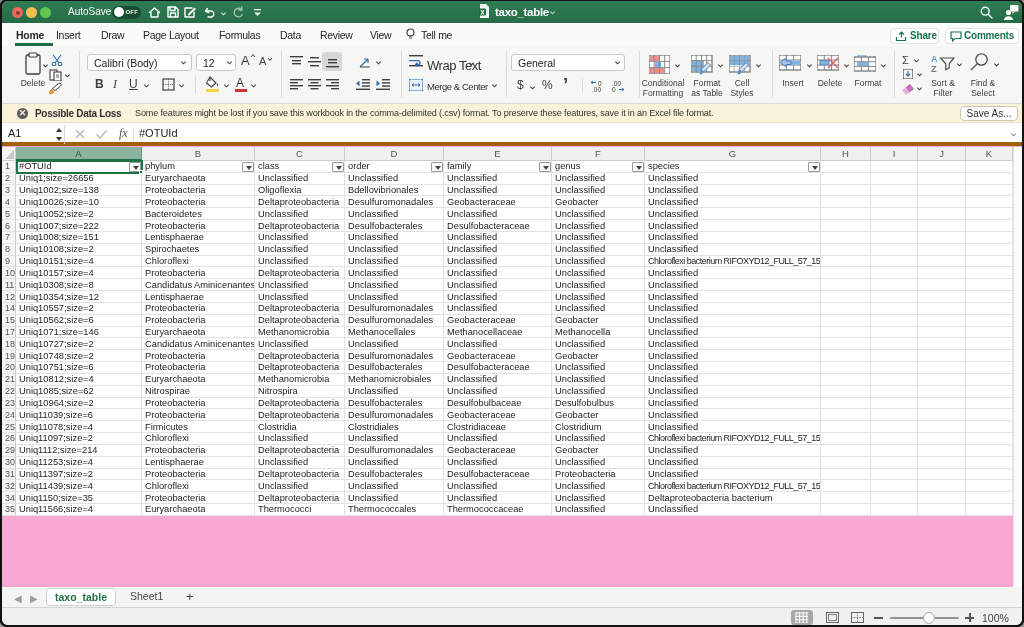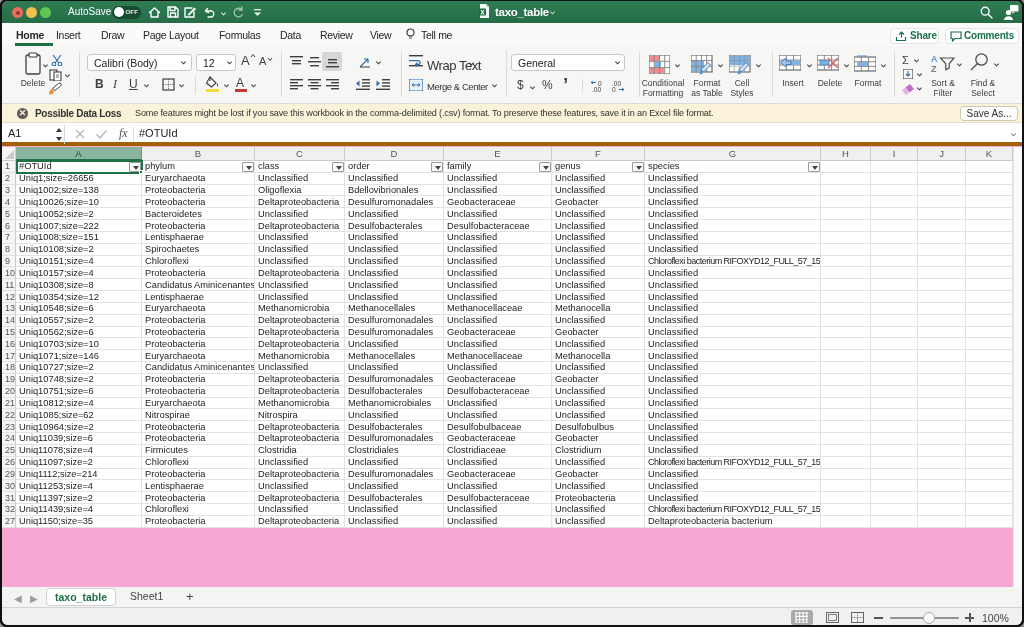--- a/index.html
+++ b/index.html
@@ -663,34 +663,20 @@
             <td class="c">Unclassified</td>
             <td class="c">Unclassified</td>
             <td class="c">Unclassified</td>
             <td class="c">Unclassified</td>
             <td class="c"></td>
             <td class="c"></td>
             <td class="c"></td>
             <td class="c"></td>
           </tr>
           <tr style="height:11.83px">
-            <td class="rh">13</td>
-            <td class="c">Uniq10548;size=6</td>
-            <td class="c">Euryarchaeota</td>
-            <td class="c">Methanomicrobia</td>
-            <td class="c">Methanocellales</td>
-            <td class="c">Methanocellaceae</td>
-            <td class="c">Methanocella</td>
-            <td class="c">Unclassified</td>
-            <td class="c"></td>
-            <td class="c"></td>
-            <td class="c"></td>
-            <td class="c"></td>
-          </tr>
-          <tr style="height:11.83px">
             <td class="rh">14</td>
             <td class="c">Uniq10557;size=2</td>
             <td class="c">Proteobacteria</td>
             <td class="c">Deltaproteobacteria</td>
             <td class="c">Desulfuromonadales</td>
             <td class="c">Unclassified</td>
             <td class="c">Unclassified</td>
             <td class="c">Unclassified</td>
             <td class="c"></td>
             <td class="c"></td>
@@ -698,34 +684,20 @@
             <td class="c"></td>
           </tr>
           <tr style="height:11.83px">
             <td class="rh">15</td>
             <td class="c">Uniq10562;size=6</td>
             <td class="c">Proteobacteria</td>
             <td class="c">Deltaproteobacteria</td>
             <td class="c">Desulfuromonadales</td>
             <td class="c">Geobacteraceae</td>
             <td class="c">Geobacter</td>
-            <td class="c">Unclassified</td>
-            <td class="c"></td>
-            <td class="c"></td>
-            <td class="c"></td>
-            <td class="c"></td>
-          </tr>
-          <tr style="height:11.83px">
-            <td class="rh">16</td>
-            <td class="c">Uniq10703;size=10</td>
-            <td class="c">Proteobacteria</td>
-            <td class="c">Deltaproteobacteria</td>
-            <td class="c">Unclassified</td>
-            <td class="c">Unclassified</td>
-            <td class="c">Unclassified</td>
             <td class="c">Unclassified</td>
             <td class="c"></td>
             <td class="c"></td>
             <td class="c"></td>
             <td class="c"></td>
           </tr>
           <tr style="height:11.83px">
             <td class="rh">17</td>
             <td class="c">Uniq1071;size=146</td>
             <td class="c">Euryarchaeota</td>
@@ -915,28 +887,42 @@
             <td class="c">Unclassified</td>
             <td class="c">Unclassified</td>
             <td class="c">Unclassified</td>
             <td class="c" style="font-size:9px;letter-spacing:-.52px">Chloroflexi bacterium RIFOXYD12_FULL_57_15</td>
             <td class="c"></td>
             <td class="c"></td>
             <td class="c"></td>
             <td class="c"></td>
           </tr>
           <tr style="height:11.83px">
-            <td class="rh">27</td>
+            <td class="rh">34</td>
             <td class="c">Uniq1150;size=35</td>
             <td class="c">Proteobacteria</td>
             <td class="c">Deltaproteobacteria</td>
             <td class="c">Unclassified</td>
             <td class="c">Unclassified</td>
             <td class="c">Unclassified</td>
             <td class="c">Deltaproteobacteria bacterium</td>
+            <td class="c"></td>
+            <td class="c"></td>
+            <td class="c"></td>
+            <td class="c"></td>
+          </tr>
+          <tr style="height:11.83px">
+            <td class="rh">35</td>
+            <td class="c">Uniq11566;size=4</td>
+            <td class="c">Euryarchaeota</td>
+            <td class="c">Thermococci</td>
+            <td class="c">Thermococcales</td>
+            <td class="c">Thermococcaceae</td>
+            <td class="c">Unclassified</td>
+            <td class="c">Unclassified</td>
             <td class="c"></td>
             <td class="c"></td>
             <td class="c"></td>
             <td class="c"></td>
           </tr>
         </tbody>
       </table>
 </div>
 <div class="filter" style="left:127px;top:161px">
       <i></i>

